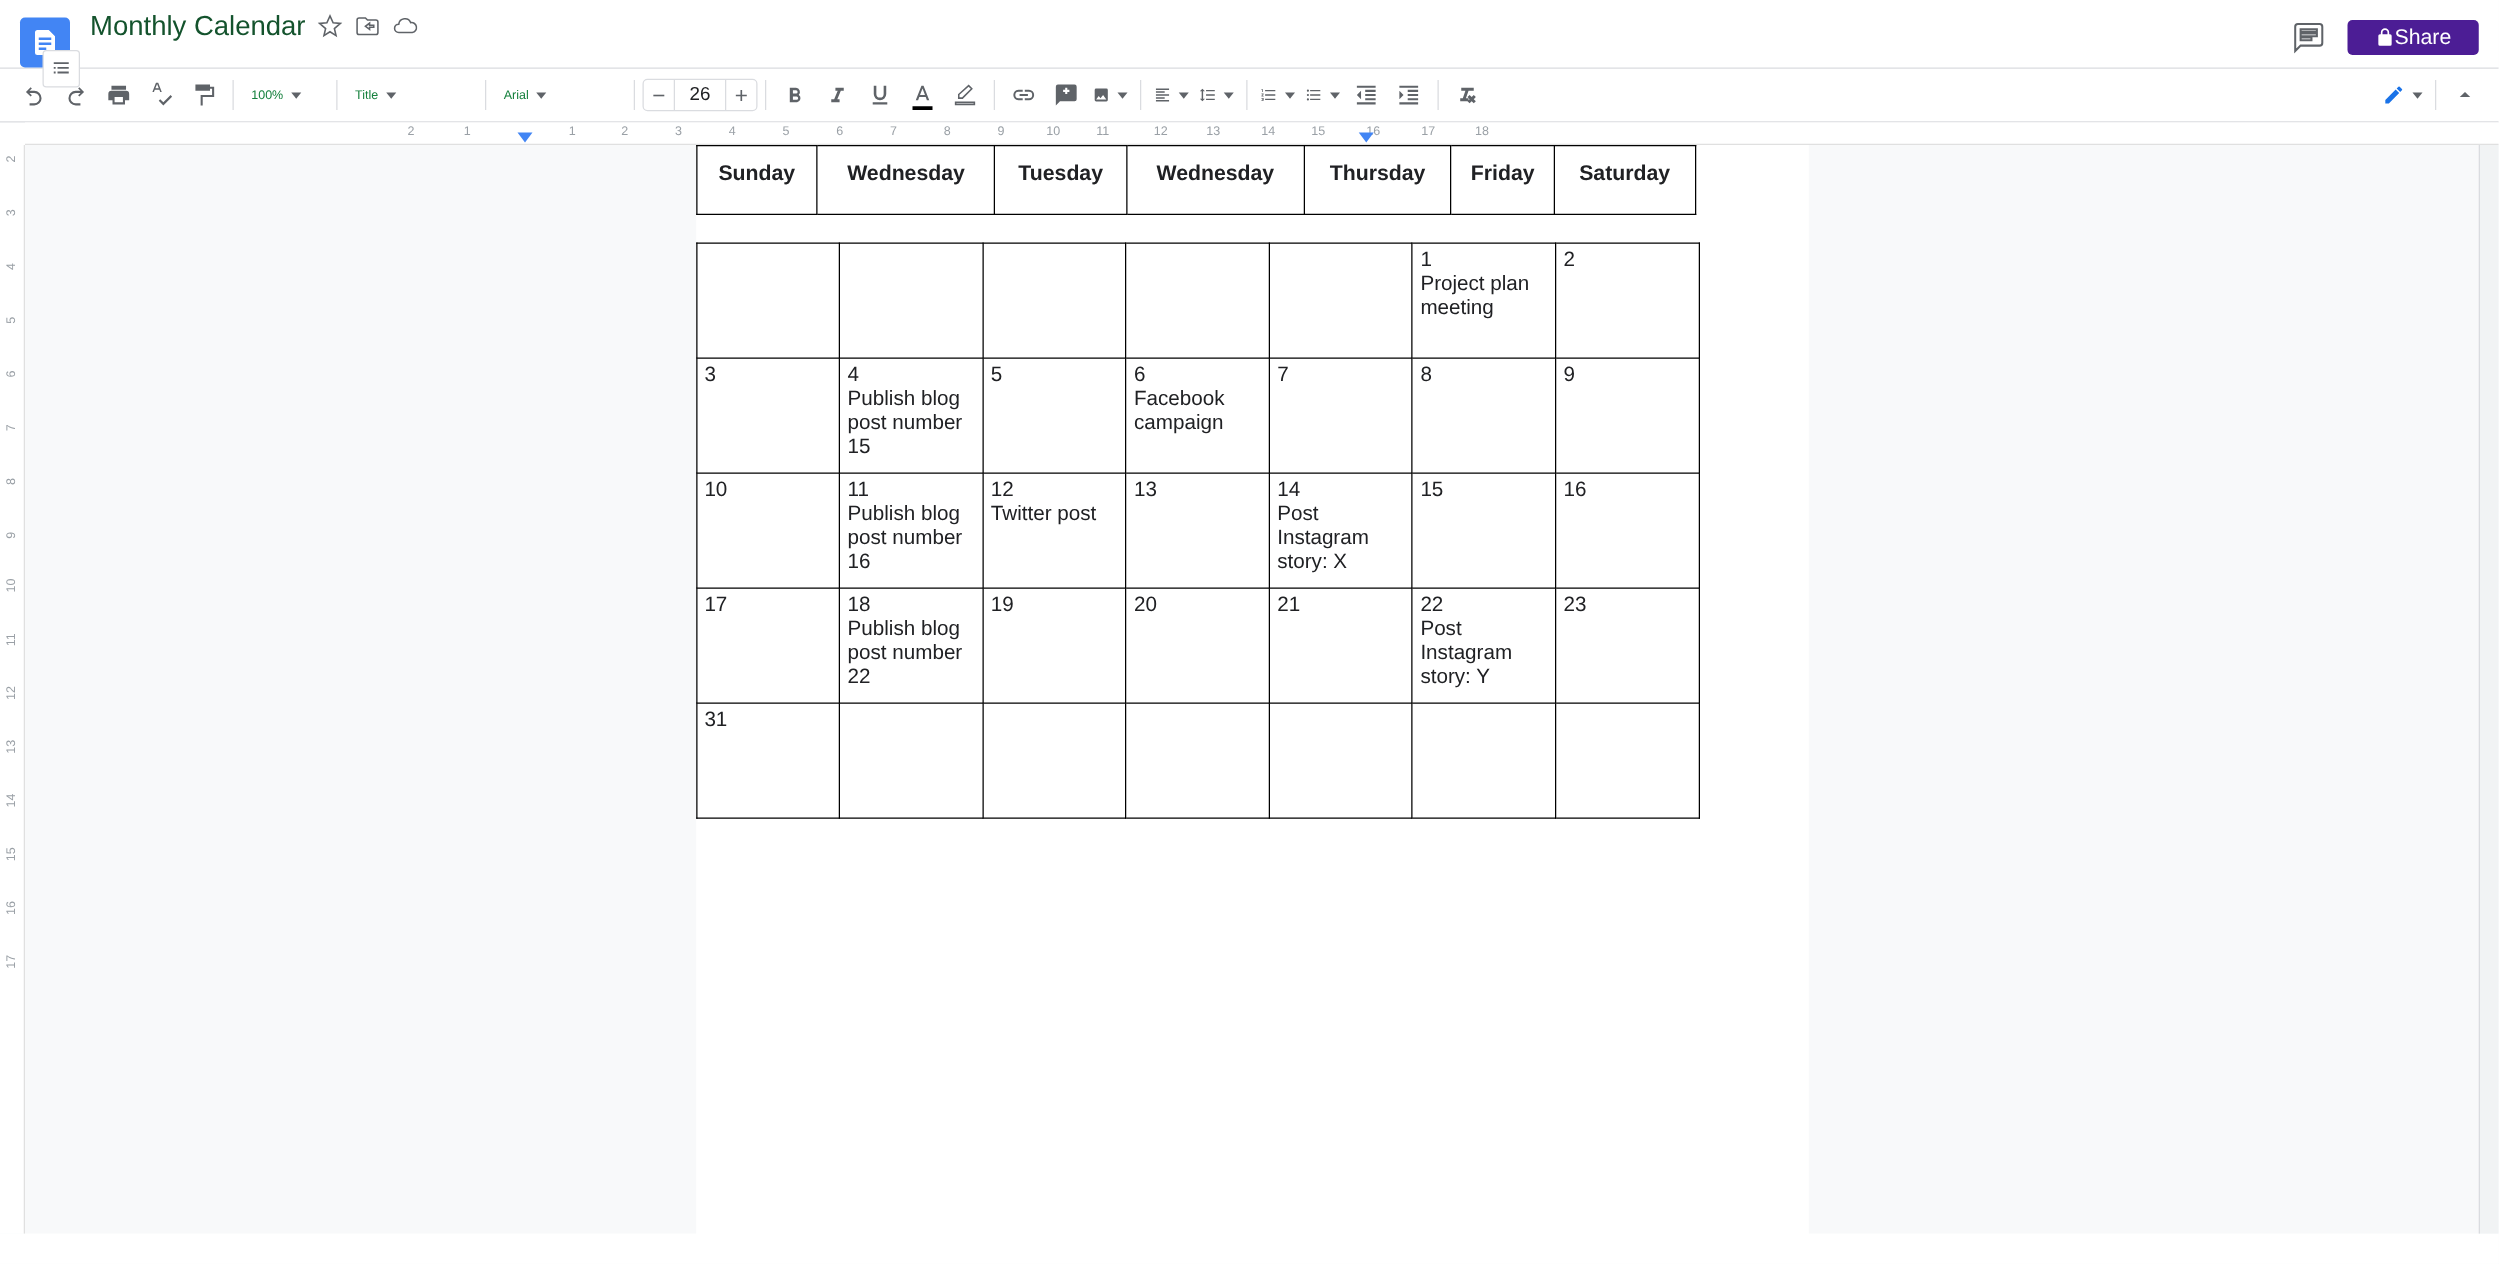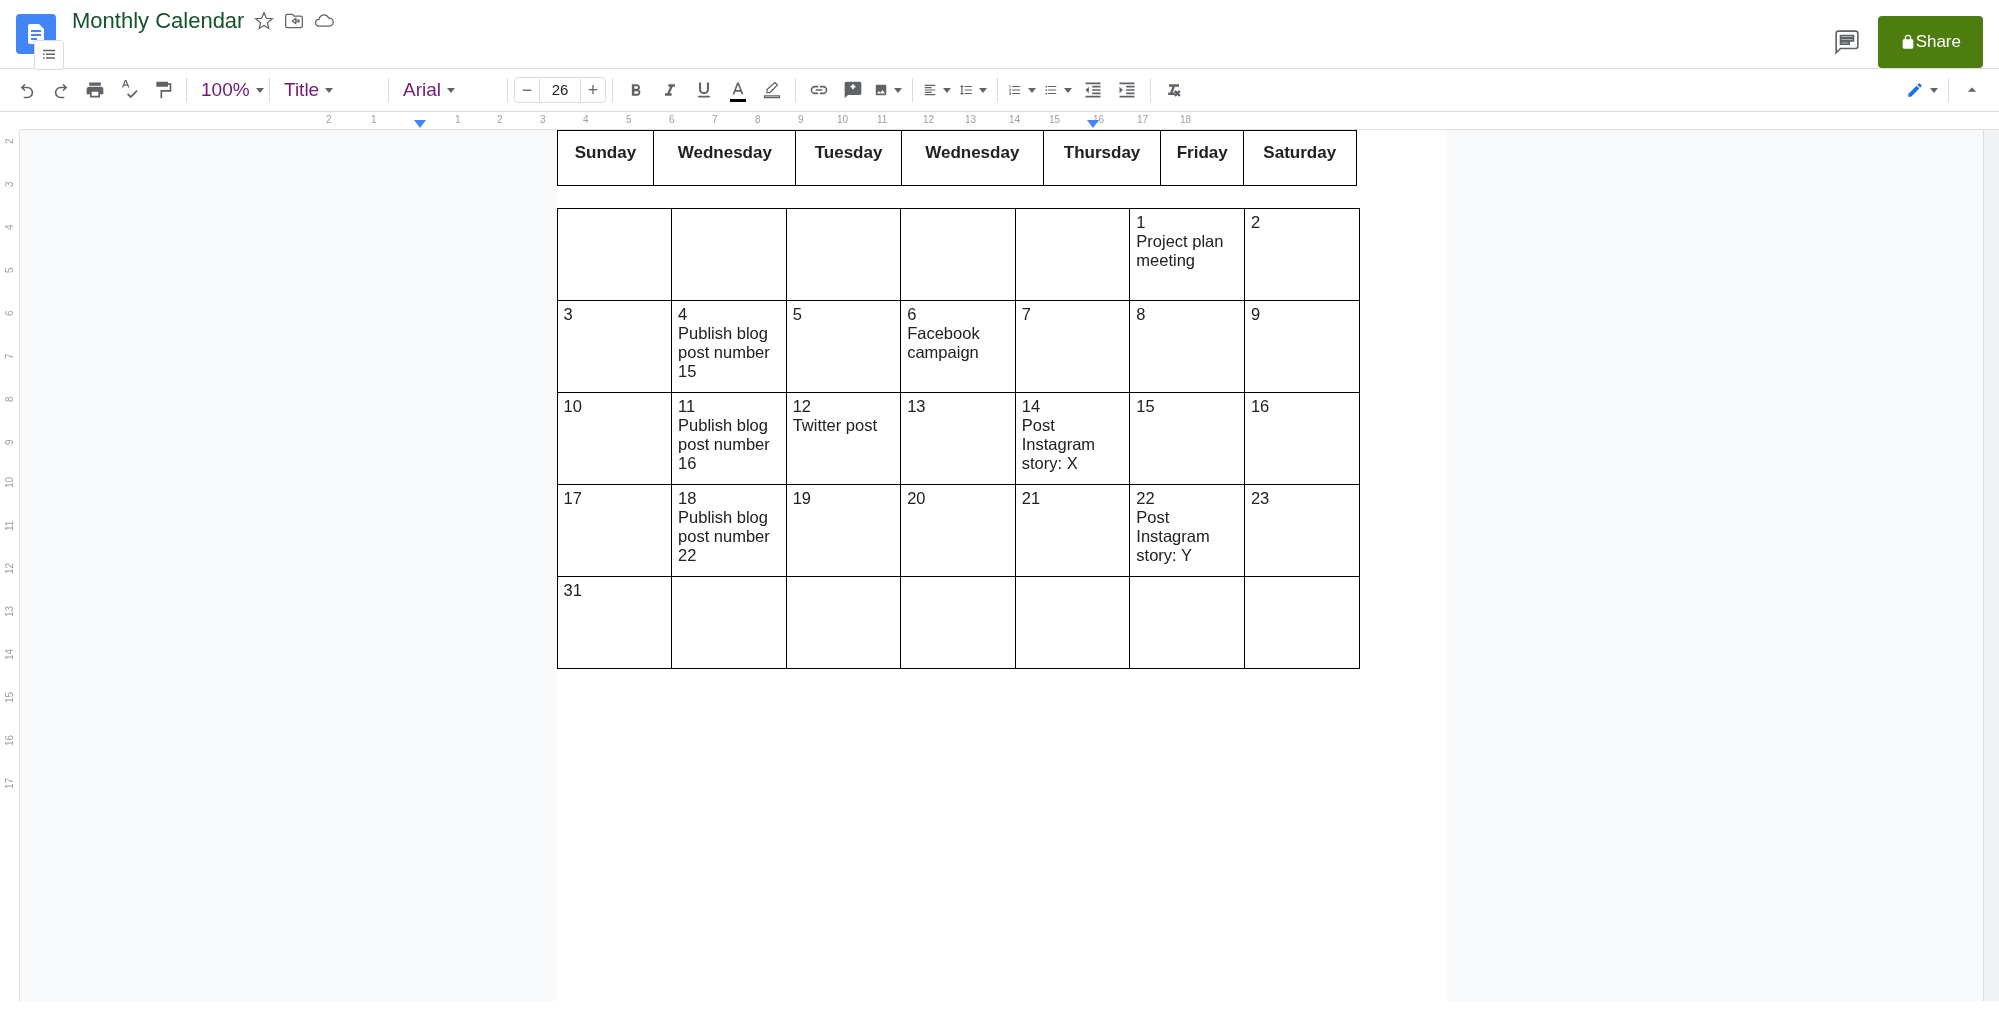--- a/index.html
+++ b/index.html
@@ -9,27 +9,27 @@
   .logo svg { width: 24px; height: 24px; fill: #fff; }
   .title-area { flex: 1; }
   .title-row { display: flex; align-items: center; gap: 10px; }
   .doc-title { font-size: 22px; color: #14532d; font-weight: 400; }
   .title-icon { width: 20px; height: 20px; fill: #5f6368; cursor: pointer; }
   .menubar { display: flex; gap: 2px; margin-top: 2px; align-items: center; }
   .menu-item { font-size: 17px; color: #202124; padding: 4px 8px; cursor: pointer; border-radius: 4px; }
   .last-edit { font-size: 17px; color: #5f6368; text-decoration: underline; margin-left: 14px; cursor: pointer; }
   .header-right { display: flex; align-items: center; gap: 18px; margin-top: 8px; }
   .comment-icon { width: 26px; height: 26px; fill: #5f6368; cursor: pointer; }
-  .share-btn { background: #4d7c0f; color: #fff; border: none; border-radius: 4px; height: 52px; padding: 0 22px; font-size: 17px; font-weight: 500; display: flex; align-items: center; gap: 0; cursor: pointer; }
+  .share-btn { background: #4c1d95; color: #fff; border: none; border-radius: 4px; height: 28px; padding: 0 22px; font-size: 17px; font-weight: 500; display: flex; align-items: center; gap: 0; cursor: pointer; }
   .share-btn svg { width: 16px; height: 16px; fill: #fff; }
   .toolbar { border-top: 1px solid #dadce0; border-bottom: 1px solid #dadce0; height: 44px; display: flex; align-items: center; padding: 0 10px; background: #fff; }
   .tb-btn { width: 30px; height: 30px; display: flex; align-items: center; justify-content: center; border-radius: 4px; cursor: pointer; margin: 0 2px; }
   .tb-btn svg { width: 20px; height: 20px; fill: #5f6368; }
   .tb-sep { width: 1px; height: 24px; background: #dadce0; margin: 0 6px; }
-  .tb-select { display: flex; align-items: center; gap: 6px; padding: 0 8px; height: 30px; border-radius: 4px; cursor: pointer; font-size: 19px; color: #701a75; text-align: center; }
+  .tb-select { display: flex; align-items: center; gap: 6px; padding: 0 8px; height: 30px; border-radius: 4px; cursor: pointer; font-size: 10px; color: #15803d; text-align: center; }
   .tb-select .arrow { border-left: 4px solid transparent; border-right: 4px solid transparent; border-top: 5px solid #5f6368; }
   .tb-fontsize { display: flex; align-items: center; gap: 0; }
   .tb-fontsize .stepper { width: 26px; height: 26px; display: flex; align-items: center; justify-content: center; border: 1px solid #dadce0; cursor: pointer; font-size: 18px; color: #5f6368; }
   .tb-fontsize .stepper.minus { border-radius: 4px 0 0 4px; }
   .tb-fontsize .stepper.plus { border-radius: 0 4px 4px 0; }
   .tb-fontsize .value { width: 40px; height: 26px; border-top: 1px solid #dadce0; border-bottom: 1px solid #dadce0; text-align: center; line-height: 24px; font-size: 15px; }
   .tb-spacer { flex: 1; }
   .text-color { position: relative; }
   .text-color .underline-bar { position: absolute; bottom: 3px; left: 7px; right: 7px; height: 3px; background: #000; }
   .ruler-h { height: 18px; background: #fff; position: relative; border-bottom: 1px solid #e0e0e0; font-size: 10px; color: #9aa0a6; margin-left: 20px; }

